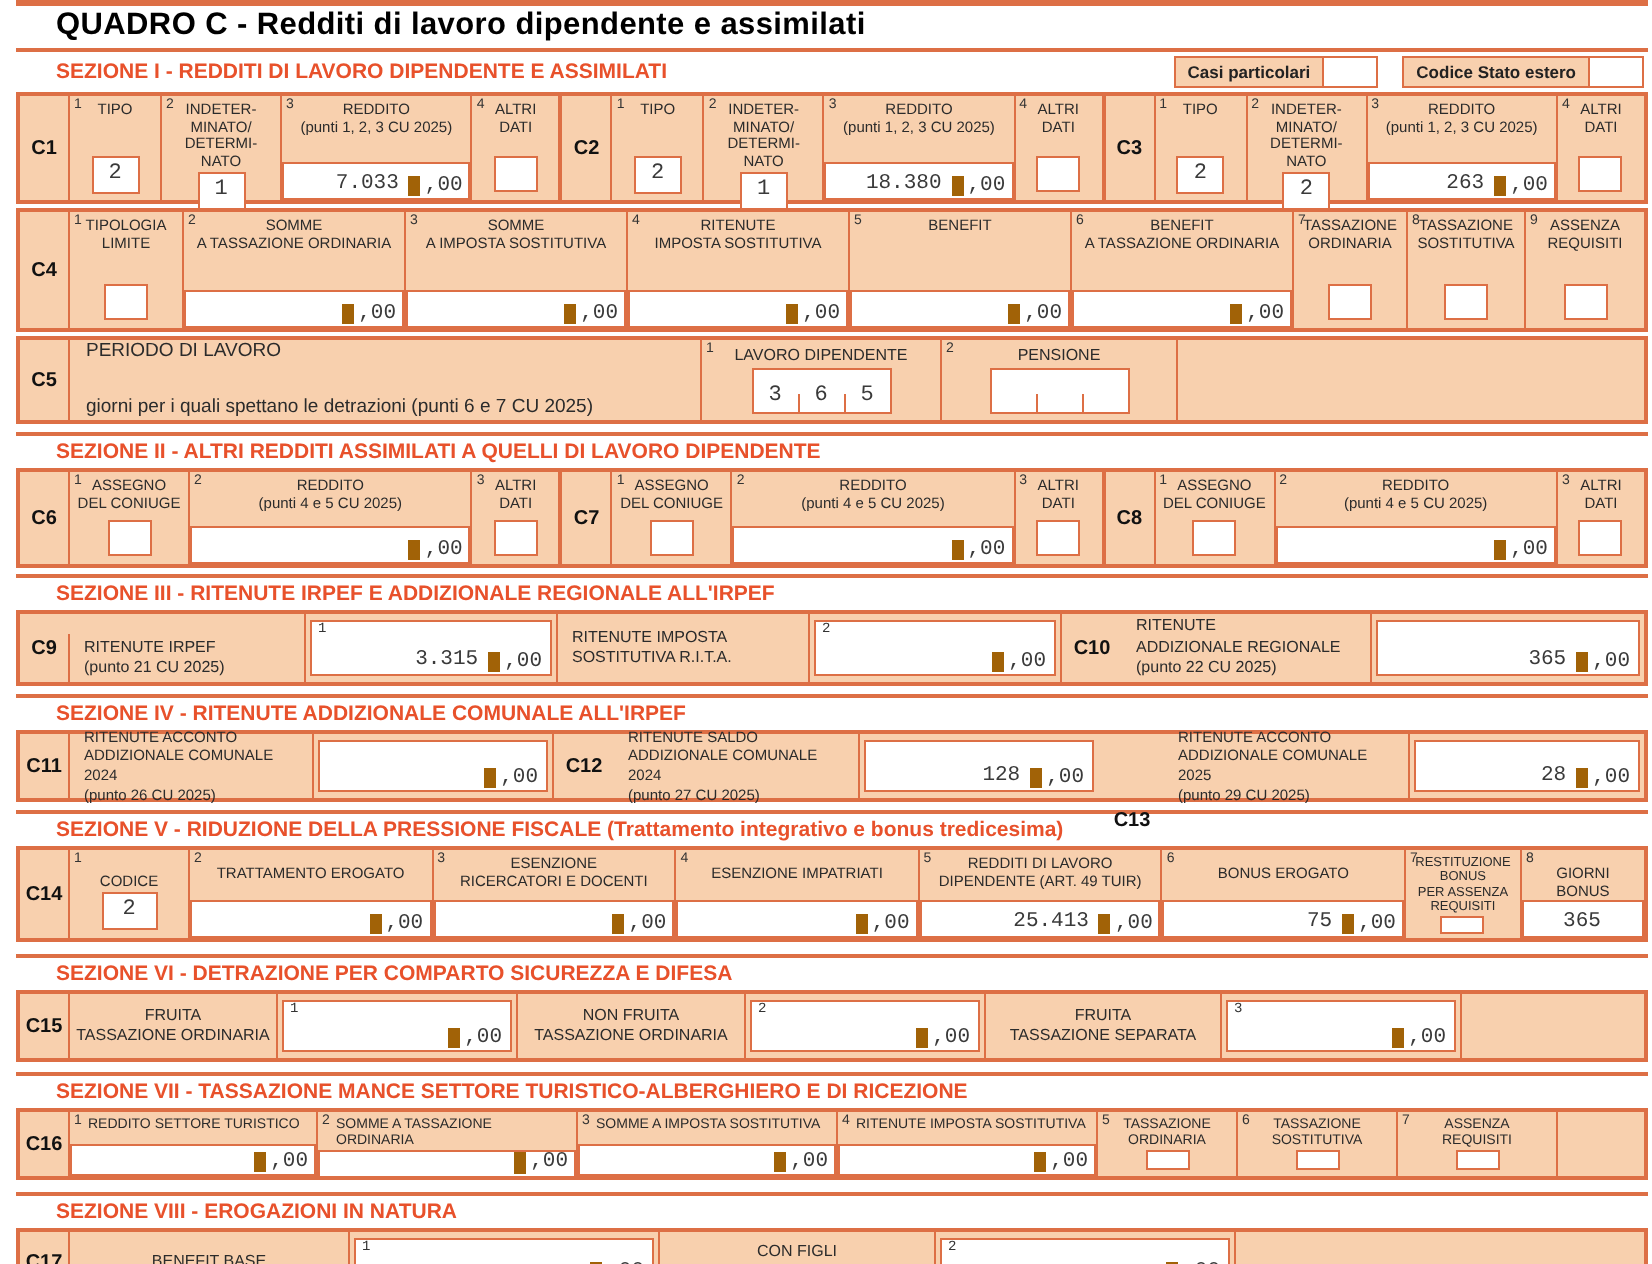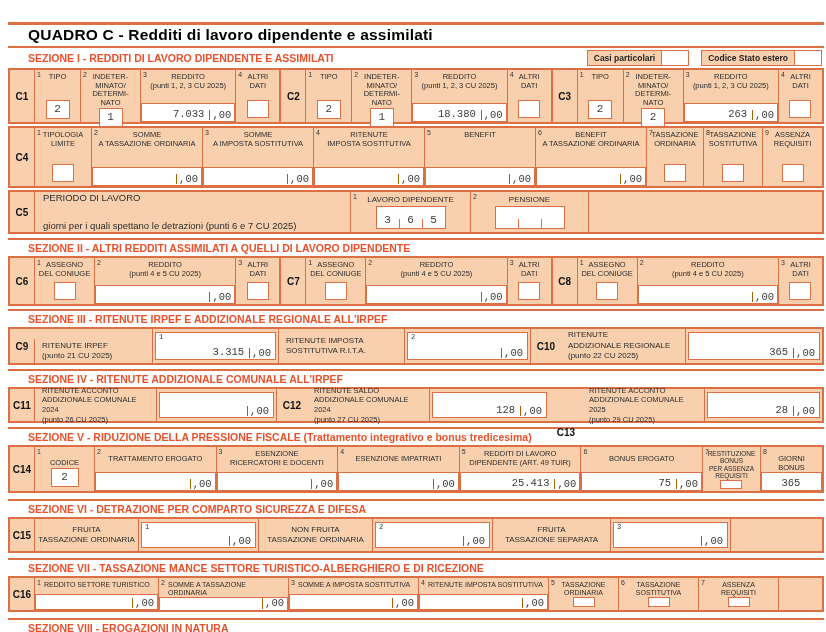--- a/index.html
+++ b/index.html
@@ -5,21 +5,21 @@
   :root{
     --bg:#f8d0ae; --bd:#dd6f45; --sec:#e8512b; --txt:#2b2b2b; --val:#3a3a3a;
   }
   html,body{margin:0;padding:0;background:#fff;}
   .page{width:826px;height:632px;background:#fff;overflow:hidden;
         font-family:"Liberation Sans",sans-serif;color:var(--txt);}
   .form{width:816px;margin-left:8px;}
 
   
   .titlebar{border-top:3px solid var(--bd);border-bottom:2px solid var(--bd);
-            padding:1px 0 2px 20px;font-size:15.5px;font-weight:bold;color:#000;letter-spacing:.2px;margin-top:22px;}
+            padding:1px 0 2px 20px;font-size:15.5px;font-weight:bold;color:#000;letter-spacing:.2px;}
 
   
   .sezhead{display:flex;align-items:center;border-top:2px solid var(--bd);
            padding:2px 2px 2px 20px;color:var(--sec);font-weight:bold;font-size:10.5px;
            background:#fff;box-sizing:border-box;}
   .hdrbox{display:flex;align-items:stretch;background:var(--bg);border:1px solid var(--bd);
           font-size:8.5px;color:#222;font-weight:normal;height:16px;box-sizing:border-box;}
   .hdrbox .hlbl{display:flex;align-items:center;padding:0 6px;font-weight:bold;}
   .hdrbox .wsmall{width:26px;background:#fff;border-left:1px solid var(--bd);}
 
@@ -32,21 +32,21 @@
 
   
   .col{position:relative;display:flex;flex-direction:column;box-sizing:border-box;border-left:1px solid var(--bd);}
   .sup{position:absolute;top:1px;left:2px;font-size:7px;color:#333;line-height:1;}
   .lbl{font-size:7.5px;line-height:1.15;text-align:center;white-space:pre-line;padding:3px 2px 0 2px;}
   .lbl.left{text-align:left;padding-left:9px;}
   .wbox{margin-top:auto;width:100%;box-sizing:border-box;background:#fff;border:1px solid var(--bd);
         height:19px;display:flex;align-items:flex-end;justify-content:flex-end;
         font-family:"Liberation Mono",monospace;font-size:10.5px;color:var(--val);padding:0 3px 1px 2px;}
   .vint{white-space:pre;}
-  .vdec{margin-left:5px;border-left:1px solid #a16207;padding-left:2px;line-height:1;}
+  .vdec{margin-left:5px;border-left:6px solid #a16207;padding-left:2px;line-height:1;}
   .minibox{margin:auto auto 3px auto;width:22px;height:17px;background:#fff;border:1px solid var(--bd);
            text-align:center;font-family:"Liberation Mono",monospace;font-size:11px;color:var(--val);line-height:17px;}
   .cb{margin:auto auto 4px auto;width:20px;height:16px;background:#fff;border:1px solid var(--bd);}
 
   
   .flbl{display:flex;flex-direction:column;justify-content:center;font-size:8px;line-height:1.3;
         white-space:pre-line;padding:1px 2px 1px 7px;box-sizing:border-box;border-left:1px solid var(--bd);}
   .flbl.center{text-align:center;padding-left:2px;}
   .fboxwrap{box-sizing:border-box;padding:3px 2px;border-left:1px solid var(--bd);display:flex;}
   .fbox{position:relative;flex:1;background:#fff;border:1px solid var(--bd);display:flex;

